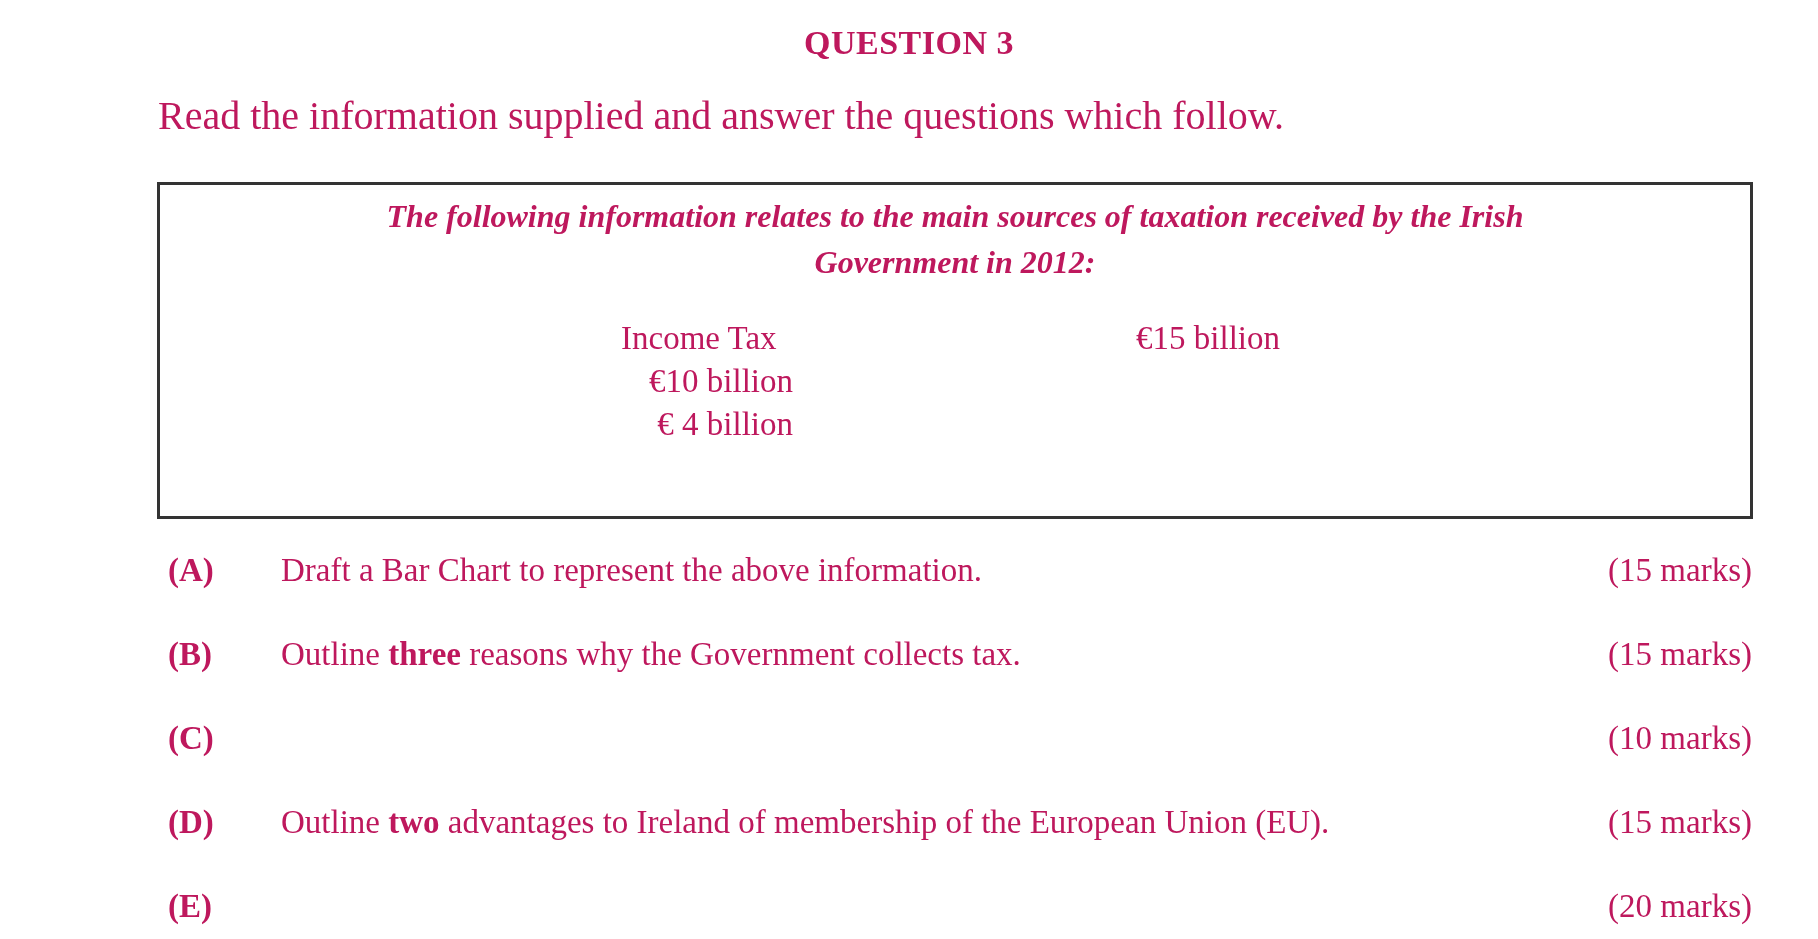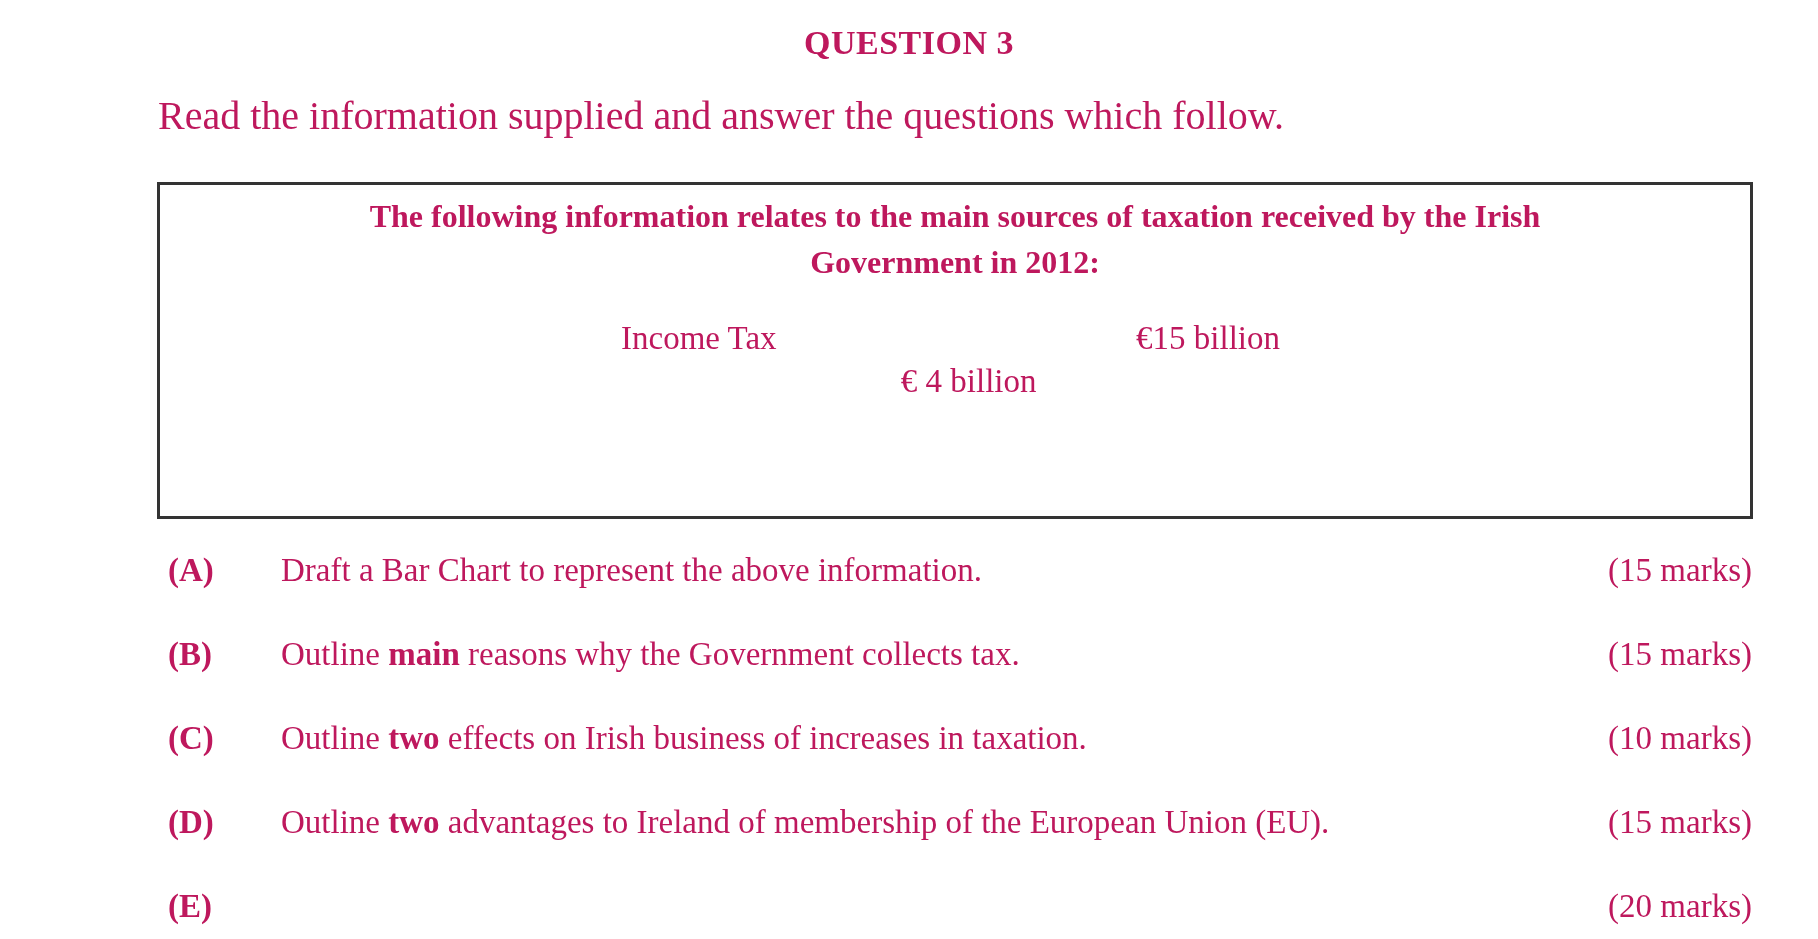--- a/index.html
+++ b/index.html
@@ -42,29 +42,30 @@
     height: 331px;
     border: 3px solid #333333;
     background: #ffffff;
   }
   .box-heading {
     margin-top: 8px;
     text-align: center;
     font-weight: bold;
     font-size: 32px;
     line-height: 46px;
+    font-style: italic;
   }
   .tax-table {
     position: absolute;
     left: 461px;
     top: 132px;
     font-size: 33px;
     line-height: 43px;
   }
-  .tax-row { display: flex; justify-content: center; }
+  .tax-row { display: flex; }
   .tax-label { width: 487px; }
   .tax-value { width: 172px; text-align: right; white-space: pre; }
   .questions {
     position: absolute;
     left: 0;
     top: 552px;
     width: 1818px;
   }
   .q-row {
     position: relative;
@@ -104,41 +105,41 @@
     <div class="box-heading">
       <div>The following information relates to the main sources of taxation received by the Irish</div>
       <div>Government in 2012:</div>
     </div>
     <div class="tax-table">
         <div class="tax-row">
           <div class="tax-label">Income Tax</div>
           <div class="tax-value">€15 billion</div>
         </div>
         <div class="tax-row">
+          <div class="tax-value">€10 billion</div>
         </div>
         <div class="tax-row">
           <div class="tax-value">€ 4 billion</div>
         </div>
       </div>
   </div>
 
   <div class="questions">
       <div class="q-row">
         <span class="q-letter">(A)</span>
         <span class="q-text"><span>Draft a Bar Chart to represent the above information.</span></span>
         <span class="q-marks">(15 marks)</span>
       </div>
       <div class="q-row">
         <span class="q-letter">(B)</span>
-        <span class="q-text"><span>Outline </span><span class="bold">main</span><span> reasons why the Government collects tax.</span></span>
+        <span class="q-text"><span>Outline </span><span class="bold">three</span><span> reasons why the Government collects tax.</span></span>
         <span class="q-marks">(15 marks)</span>
       </div>
       <div class="q-row">
         <span class="q-letter">(C)</span>
-        <span class="q-text"><span>Outline </span><span class="bold">two</span><span> effects on Irish business of increases in taxation.</span></span>
         <span class="q-marks">(10 marks)</span>
       </div>
       <div class="q-row">
         <span class="q-letter">(D)</span>
         <span class="q-text"><span>Outline </span><span class="bold">two</span><span> advantages to Ireland of membership of the European Union (EU).</span></span>
         <span class="q-marks">(15 marks)</span>
       </div>
       <div class="q-row">
         <span class="q-letter">(E)</span>
         <span class="q-marks">(20 marks)</span>

